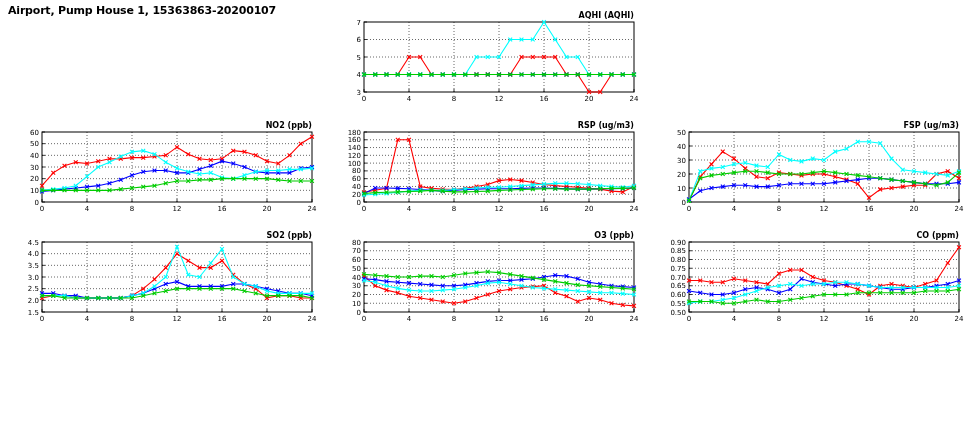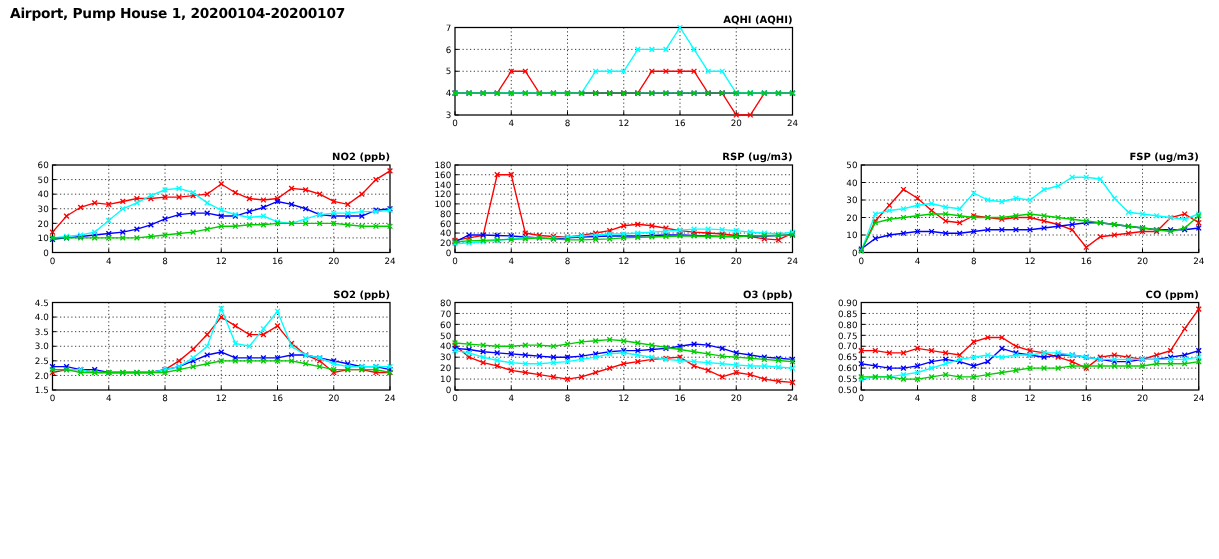--- a/index.html
+++ b/index.html
@@ -4,21 +4,21 @@
 <style>
   html,body{margin:0;padding:0;background:#ffffff;}
   body{width:975px;height:447px;font-family:"DejaVu Sans",sans-serif;position:relative;overflow:hidden;}
   .page-title{position:absolute;left:8px;top:4px;font-size:11px;font-weight:bold;color:#000;font-family:"DejaVu Sans",sans-serif;letter-spacing:-0.2px;}
   .panel{position:absolute;}
   .panel svg{display:block;}
 </style>
 </head>
 <body>
 
-<div class="page-title">Airport, Pump House 1, 20200104-20200107</div>
+<div class="page-title">Airport, Pump House 1, 15363863-20200107</div>
 
 <div class="panel" id="panel-aqhi" style="left:330px;top:8px;">
     <svg width="310" height="100" xmlns="http://www.w3.org/2000/svg">
       <rect x="0" y="0" width="310" height="100" fill="#ffffff"></rect>
       <line x1="34" y1="66.5" x2="304" y2="66.5" stroke="#000" stroke-width="0.6" stroke-dasharray="1,2"></line>
       <line x1="34" y1="49" x2="304" y2="49" stroke="#000" stroke-width="0.6" stroke-dasharray="1,2"></line>
       <line x1="34" y1="31.5" x2="304" y2="31.5" stroke="#000" stroke-width="0.6" stroke-dasharray="1,2"></line>
       <line x1="79" y1="14" x2="79" y2="84" stroke="#000" stroke-width="0.6" stroke-dasharray="1,2"></line>
       <line x1="124" y1="14" x2="124" y2="84" stroke="#000" stroke-width="0.6" stroke-dasharray="1,2"></line>
       <line x1="169" y1="14" x2="169" y2="84" stroke="#000" stroke-width="0.6" stroke-dasharray="1,2"></line>

